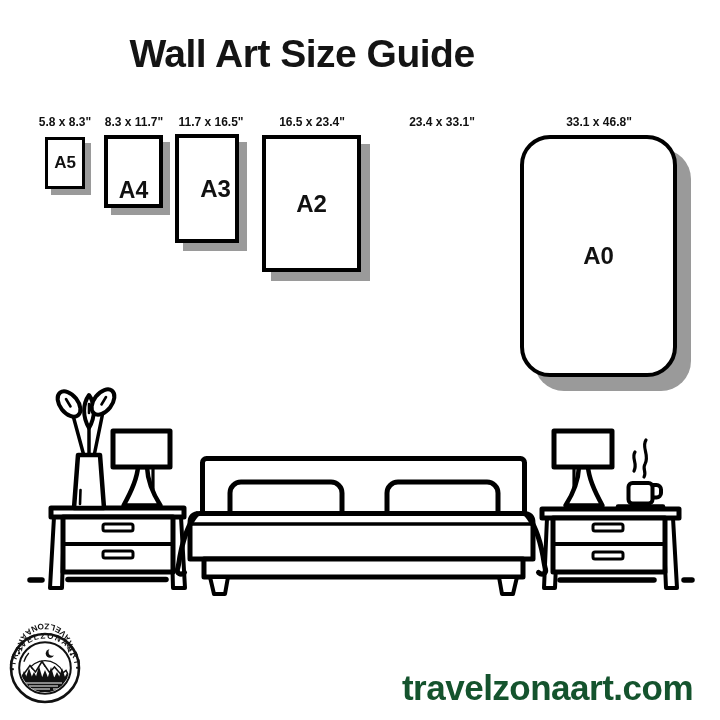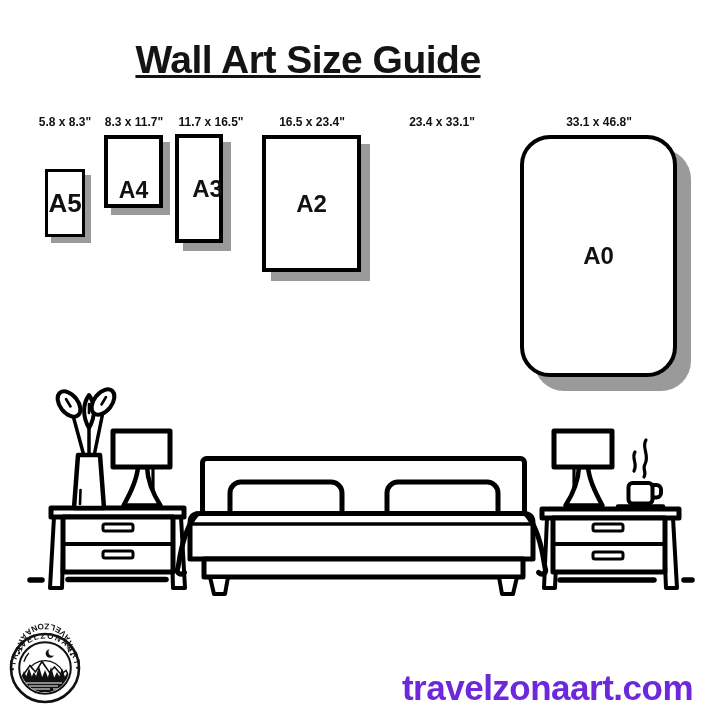--- a/index.html
+++ b/index.html
@@ -1,46 +1,46 @@
 <!DOCTYPE html>
 <html><head>
 <meta charset="utf-8">
 <style>
   html,body{margin:0;padding:0;background:#fff;}
   .poster{
     position:relative;width:720px;height:720px;background:#fff;overflow:hidden;
     font-family:"Liberation Sans",sans-serif;color:#141414;
   }
   .title{
-    position:absolute;top:30px;left:0;width:600px;margin:8px;text-align:center;
-    font-size:39px;font-weight:700;letter-spacing:-0.5px;color:#141414;text-decoration:underline;
+    position:absolute;top:30px;left:0;width:600px;margin:2px;text-align:center;
+    font-size:39px;font-weight:700;letter-spacing:-0.5px;color:#141414;
   }
   .size-label{
     position:absolute;top:115px;width:140px;text-align:center;
     font-size:12px;font-weight:700;letter-spacing:0;color:#111;white-space:nowrap;
   }
   .frame{
     position:absolute;background:#fff;border:4px solid #000;box-sizing:border-box;
     display:flex;align-items:center;justify-content:center;
     font-weight:700;color:#111;
   }
-  #frame-a5{left:45px;top:137px;width:40px;height:68px;border-width:3px;box-shadow:6px 6px 0 #9a9a9a;font-size:26px;margin-top:32px;}
+  #frame-a5{left:45px;top:137px;width:40px;height:52px;border-width:3px;box-shadow:6px 6px 0 #9a9a9a;font-size:17px;}
   #frame-a4{left:104px;top:135px;width:59px;height:73px;box-shadow:7px 7px 0 #9a9a9a;font-size:23px;align-items:flex-end;}
-  #frame-a3{left:175px;top:134px;width:48px;height:109px;box-shadow:8px 8px 0 #9a9a9a;font-size:24px;padding-left:17px;}
+  #frame-a3{left:175px;top:134px;width:64px;height:109px;box-shadow:8px 8px 0 #9a9a9a;font-size:24px;padding-left:17px;}
   #frame-a2{left:262px;top:135px;width:99px;height:137px;box-shadow:9px 9px 0 #9a9a9a;font-size:24px;}
   #frame-a1{left:383px;top:135px;width:118px;height:186px;box-shadow:11px 11px 0 #9a9a9a;font-size:24px;}
   #frame-a0{left:520px;top:135px;width:157px;height:242px;box-shadow:14px 14px 0 #9a9a9a;font-size:24px;border-radius:30px;}
   #lbl-a5{left:-5px;}#lbl-a4{left:64px;}#lbl-a3{left:141px;}
   #lbl-a2{left:242px;}#lbl-a1{left:372px;}#lbl-a0{left:529px;}
   .scene{position:absolute;left:0;top:378px;width:720px;height:225px;}
   .logo{position:absolute;left:1px;top:622px;width:90px;height:90px;}
   .logo text{font-family:"Liberation Sans",sans-serif;font-weight:700;font-size:8.2px;letter-spacing:1.3px;fill:#111;}
   .website{
     position:absolute;left:375px;top:668px;width:345px;text-align:center;
-    font-size:35px;font-weight:700;letter-spacing:-0.5px;color:#6d28d9;white-space:nowrap;
+    font-size:35px;font-weight:700;letter-spacing:-0.5px;color:#14532d;white-space:nowrap;
   }
 </style>
 </head>
 <body>
 
 <div class="poster">
 
   <h1 class="title">Wall Art Size Guide</h1>
 
   <div class="size-label" id="lbl-a5">5.8 x 8.3"</div>

